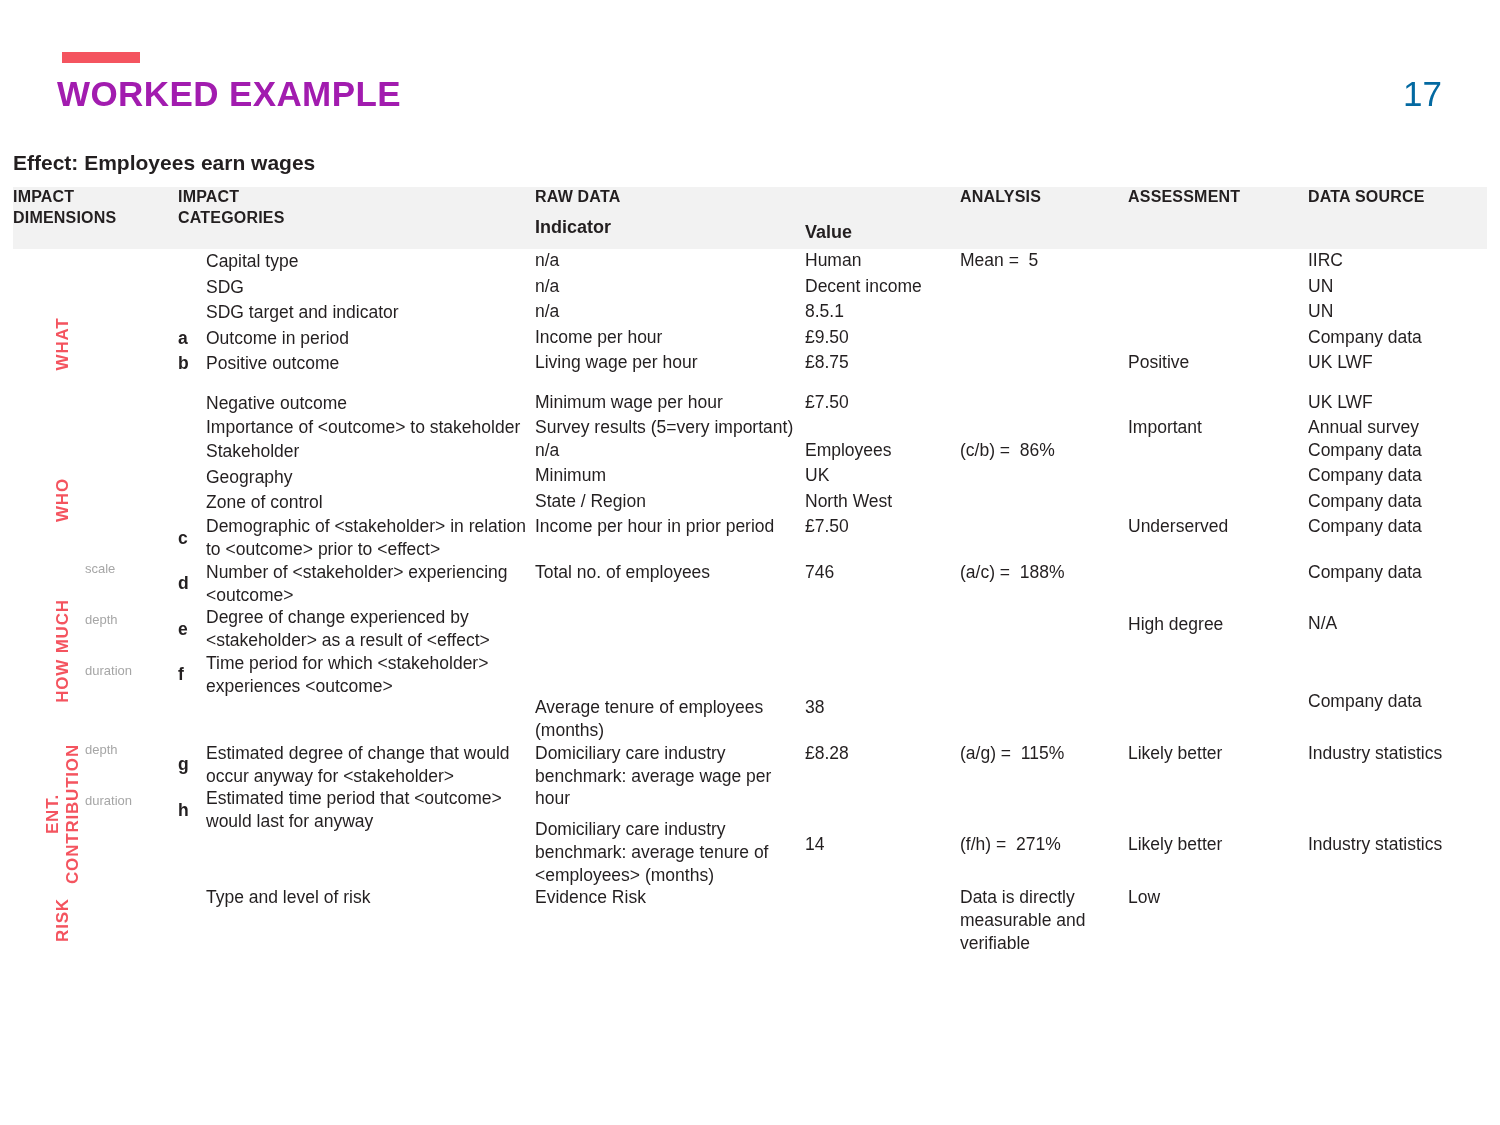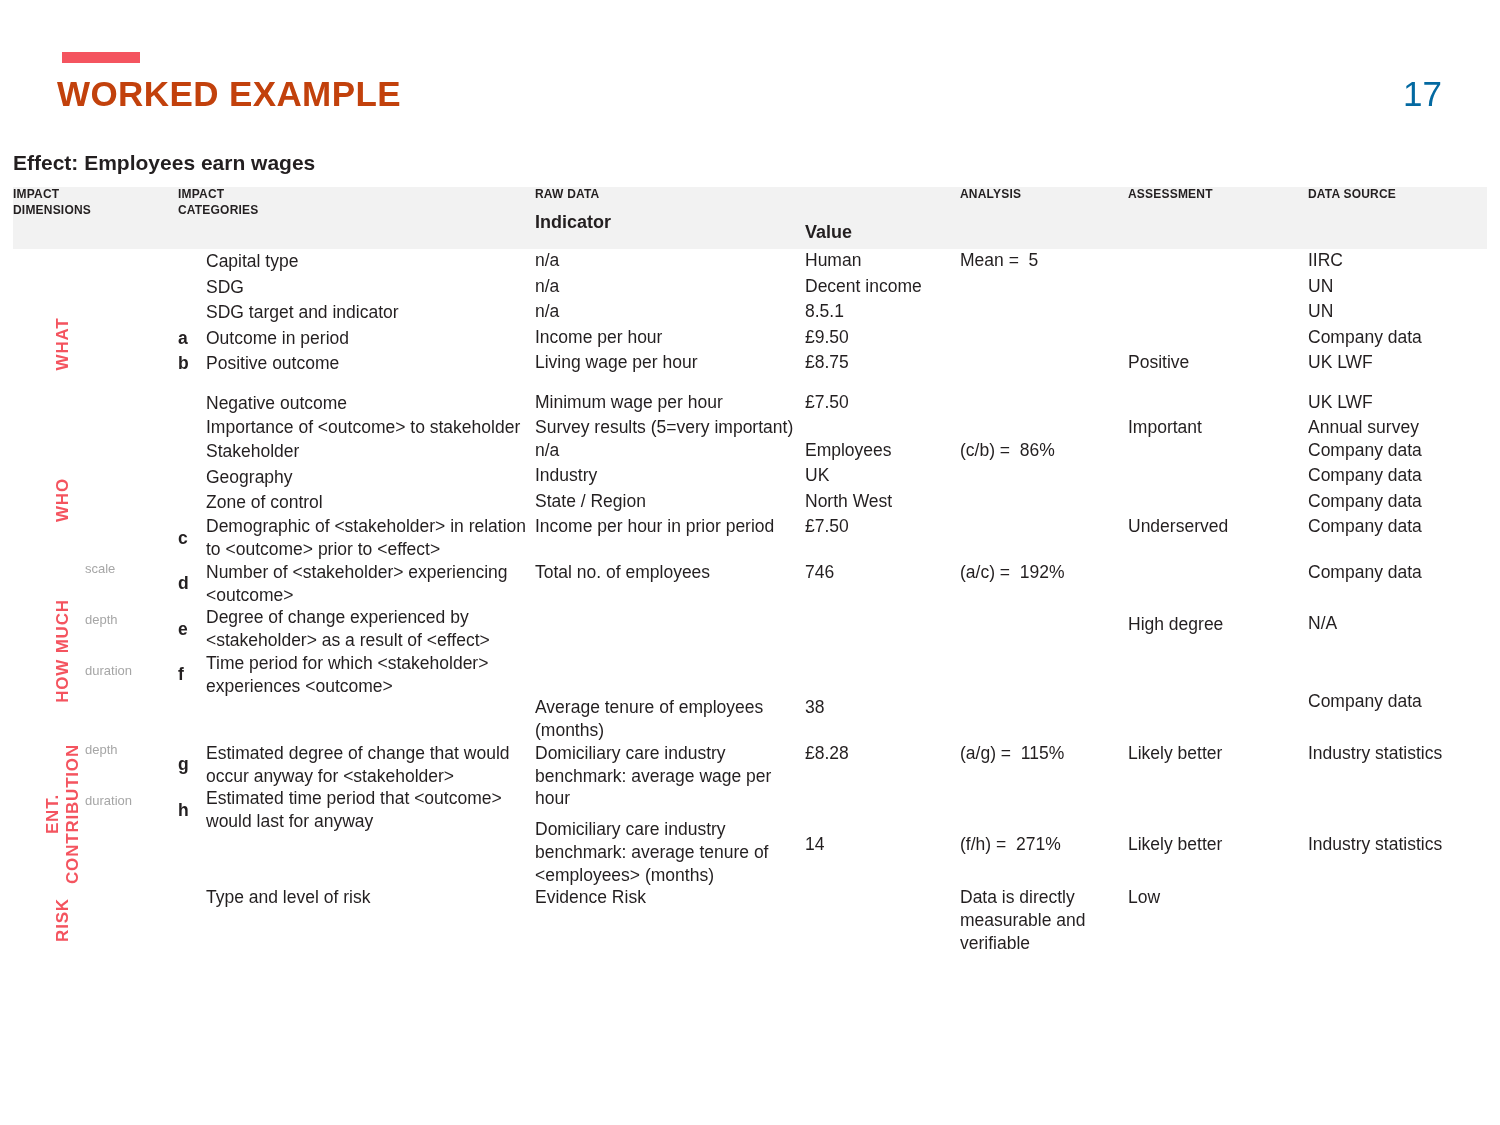--- a/index.html
+++ b/index.html
@@ -24,21 +24,21 @@
     left: 62px; top: 52px;
     width: 78px; height: 11px;
     background: #f4545f;
   }
   #slide-title {
     position: absolute;
     left: 57px; top: 74px;
     font-size: 35px;
     font-weight: bold;
     letter-spacing: 0.4px;
-    color: #c2410c;
+    color: #a21caf;
   }
   #page-number {
     position: absolute;
     right: 58px; top: 74px;
     font-size: 35px;
     color: #0369a1;
     font-weight: normal;
   }
   #effect-line {
     position: absolute;
@@ -80,21 +80,21 @@
     border-top: 1.5px solid #c9c9c9;
     border-bottom: 1.5px solid #c9c9c9;
     border-right: 1.5px solid #c9c9c9;
     padding: 7px 9px 9px 9px;
     height: 62px;
   }
   .hdr-row td:first-child { border-left: 1.5px solid #c9c9c9; }
   .hdr-row td.no-right { border-right: 0; }
   .hdr-cap {
     font-weight: bold;
-    font-size: 12px;
+    font-size: 16px;
     letter-spacing: 0.2px;
     white-space: pre-line;
   }
   .hdr-sub {
     font-weight: bold;
     font-size: 18px;
     margin-top: 8px;
   }
   .hdr-spacer { height: 26px; }
 
@@ -320,21 +320,21 @@
             <span class="catletter"></span>
             <span class="cattext">Zone of control</span>
           </div>
       <div class="catline">
             <span class="catletter">c</span>
             <span class="cattext">Demographic of &lt;stakeholder&gt; in relation to &lt;outcome&gt; prior to &lt;effect&gt;</span>
           </div>
     </td>
     <td class="cell-ind">
       <div class="txt-row">n/a</div>
-      <div class="txt-row">Industry</div>
+      <div class="txt-row">Minimum</div>
       <div class="txt-row">State / Region</div>
       <div>Income per hour in prior period</div>
     </td>
     <td class="cell-val">
       <div class="txt-row">Employees</div>
       <div class="txt-row">UK</div>
       <div class="txt-row">North West</div>
       <div class="txt-row">£7.50</div>
     </td>
     <td class="cell-ana ana-pad-who">
@@ -385,21 +385,21 @@
       <div class="gap-52"></div>
       <div>Average tenure of employees (months)</div>
     </td>
     <td class="cell-val">
       <div class="txt-row">746</div>
       <div class="gap-58"></div>
       <div class="gap-52"></div>
       <div>38</div>
     </td>
     <td class="cell-ana ana-pad-much">
-      <div class="ana-item"><span class="frac">(a/c) =</span>&nbsp; <span class="num">192%</span></div>
+      <div class="ana-item"><span class="frac">(a/c) =</span>&nbsp; <span class="num">188%</span></div>
     </td>
     <td>
       <div class="gap-52"></div>
       <div>High degree</div>
     </td>
     <td class="cell-src">
       <div class="txt-row">Company data</div>
       <div class="gap-26"></div>
       <div class="txt-row">N/A</div>
       <div class="gap-52"></div>

